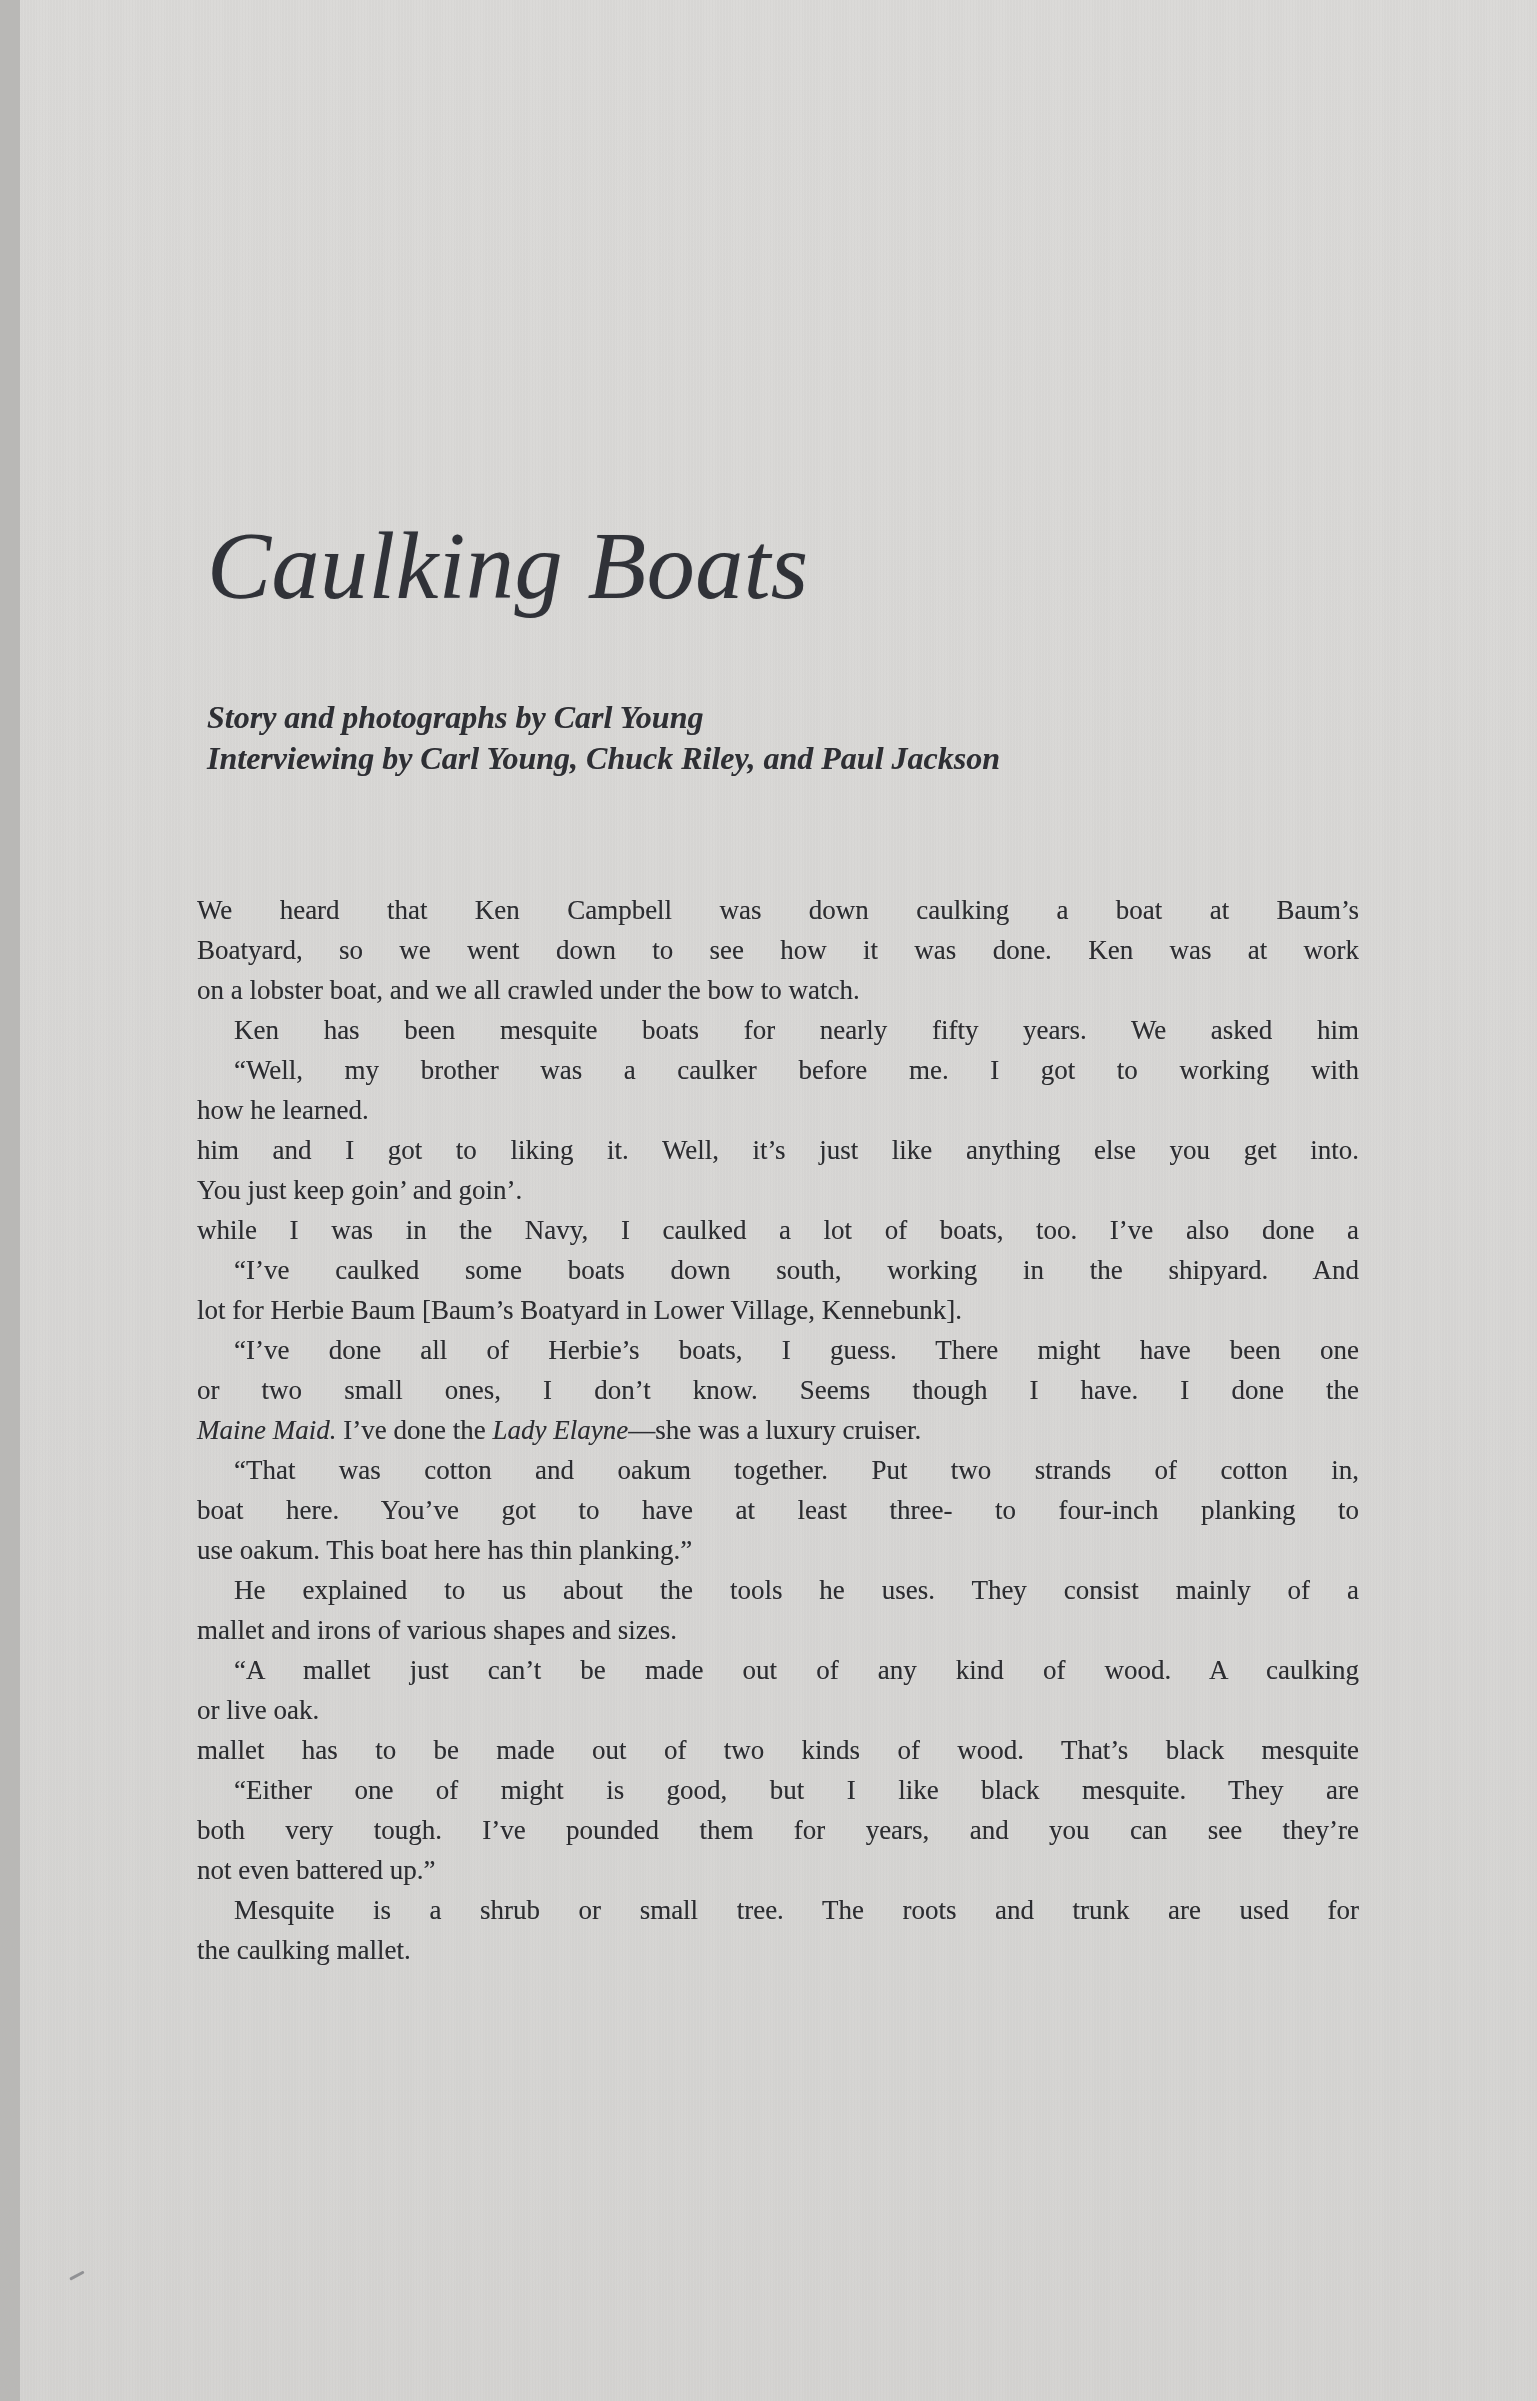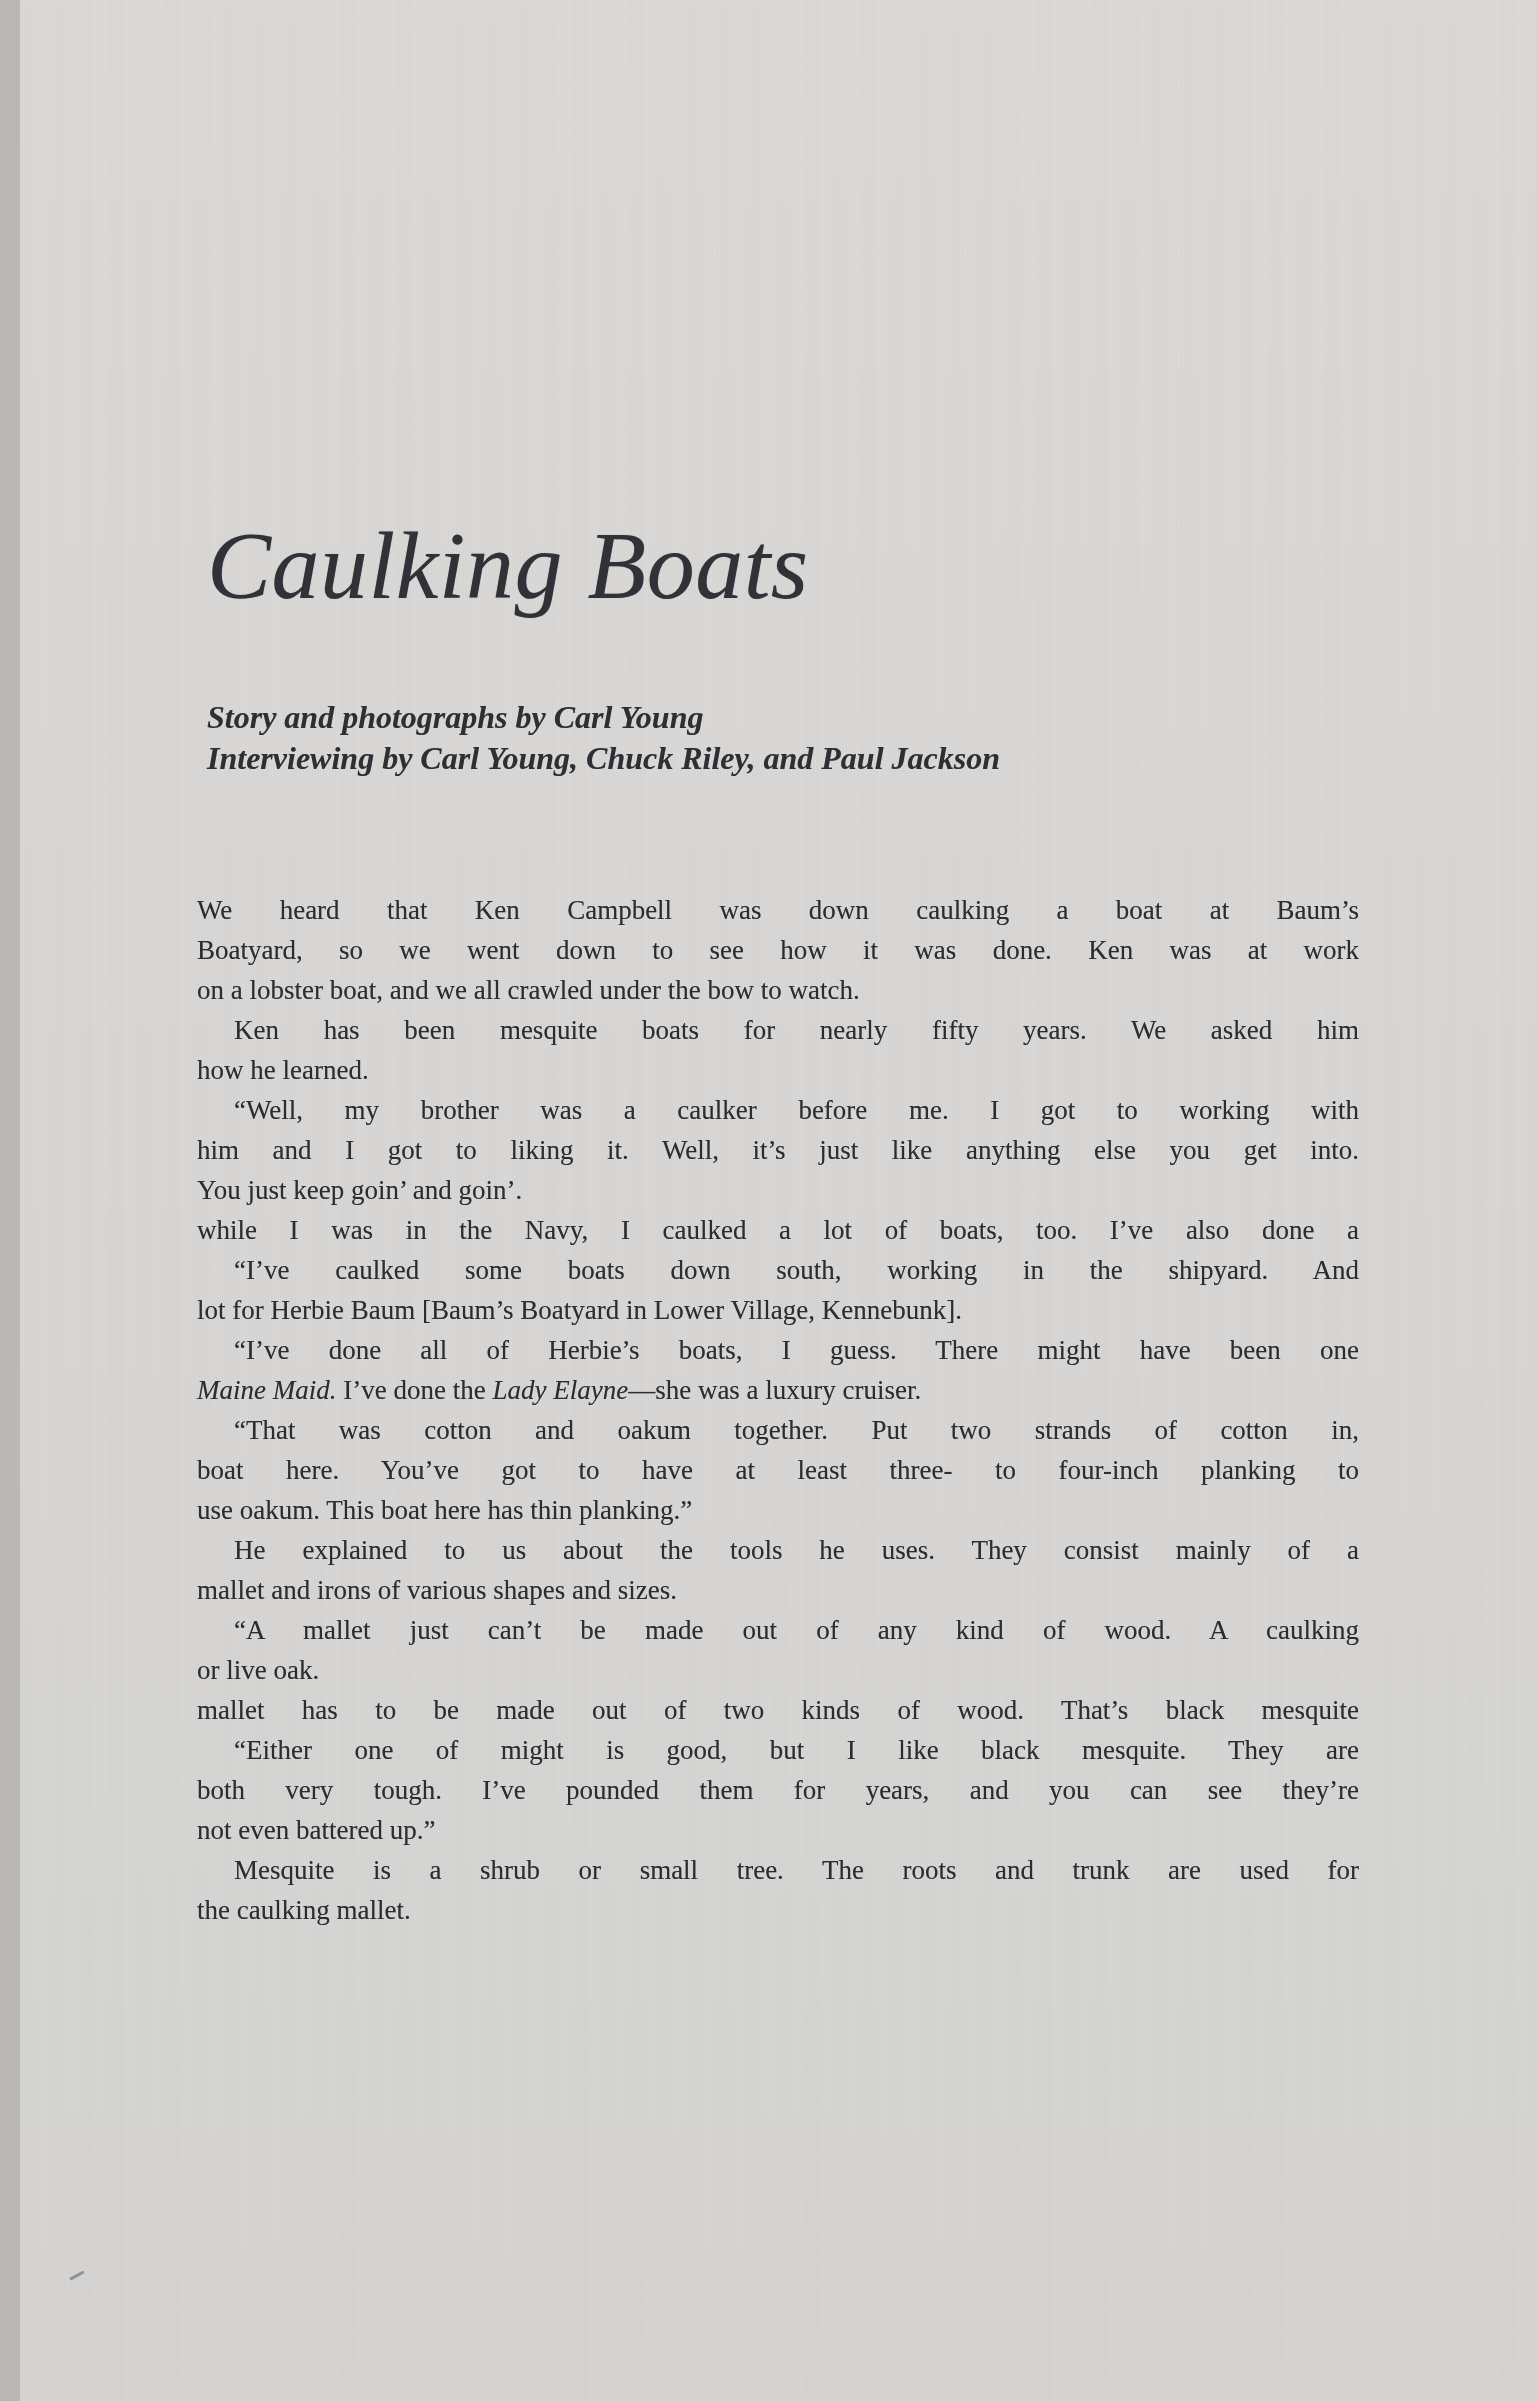--- a/index.html
+++ b/index.html
@@ -80,28 +80,29 @@
   <div class="byline">
     <div>Story and photographs by Carl Young</div>
     <div>Interviewing by Carl Young, Chuck Riley, and Paul Jackson</div>
   </div>
 
   <div class="body-text">
       <div class="line just"><span>We heard that Ken Campbell was down caulking a boat at Baum’s</span></div>
       <div class="line just"><span>Boatyard, so we went down to see how it was done. Ken was at work</span></div>
       <div class="line"><span>on a lobster boat, and we all crawled under the bow to watch.</span></div>
       <div class="line just indent"><span>Ken has been mesquite boats for nearly fifty years. We asked him</span></div>
+      <div class="line just indent"><span>“Well, my brother was a caulker before me. I got to working with</span></div>
       <div class="line"><span>how he learned.</span></div>
-      <div class="line just indent"><span>“Well, my brother was a caulker before me. I got to working with</span></div>
       <div class="line just"><span>him and I got to liking it. Well, it’s just like anything else you get into.</span></div>
       <div class="line"><span>You just keep goin’ and goin’.</span></div>
       <div class="line just"><span>while I was in the Navy, I caulked a lot of boats, too. I’ve also done a</span></div>
       <div class="line just indent"><span>“I’ve caulked some boats down south, working in the shipyard. And</span></div>
       <div class="line"><span>lot for Herbie Baum [Baum’s Boatyard in Lower Village, Kennebunk].</span></div>
       <div class="line just indent"><span>“I’ve done all of Herbie’s boats, I guess. There might have been one</span></div>
+      <div class="line just"><span>or two small ones, I don’t know. Seems though I have. I done the</span></div>
       <div class="line"><em>Maine Maid.</em><span> I’ve done the </span><em>Lady Elayne</em><span>—she was a luxury cruiser.</span></div>
       <div class="line just indent"><span>“That was cotton and oakum together. Put two strands of cotton in,</span></div>
       <div class="line just"><span>boat here. You’ve got to have at least three- to four-inch planking to</span></div>
       <div class="line"><span>use oakum. This boat here has thin planking.”</span></div>
       <div class="line just indent"><span>He explained to us about the tools he uses. They consist mainly of a</span></div>
       <div class="line"><span>mallet and irons of various shapes and sizes.</span></div>
       <div class="line just indent"><span>“A mallet just can’t be made out of any kind of wood. A caulking</span></div>
       <div class="line"><span>or live oak.</span></div>
       <div class="line just"><span>mallet has to be made out of two kinds of wood. That’s black mesquite</span></div>
       <div class="line just indent"><span>“Either one of might is good, but I like black mesquite. They are</span></div>

